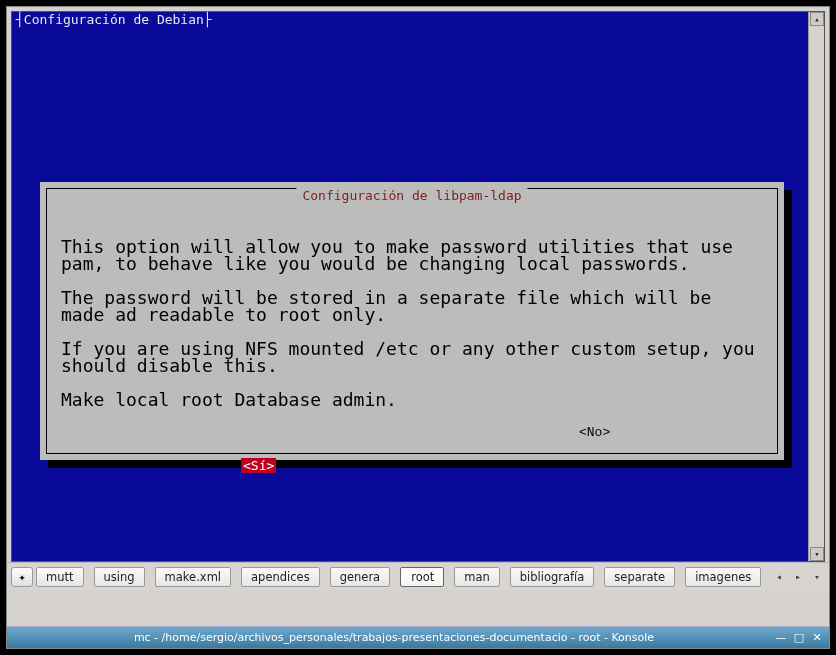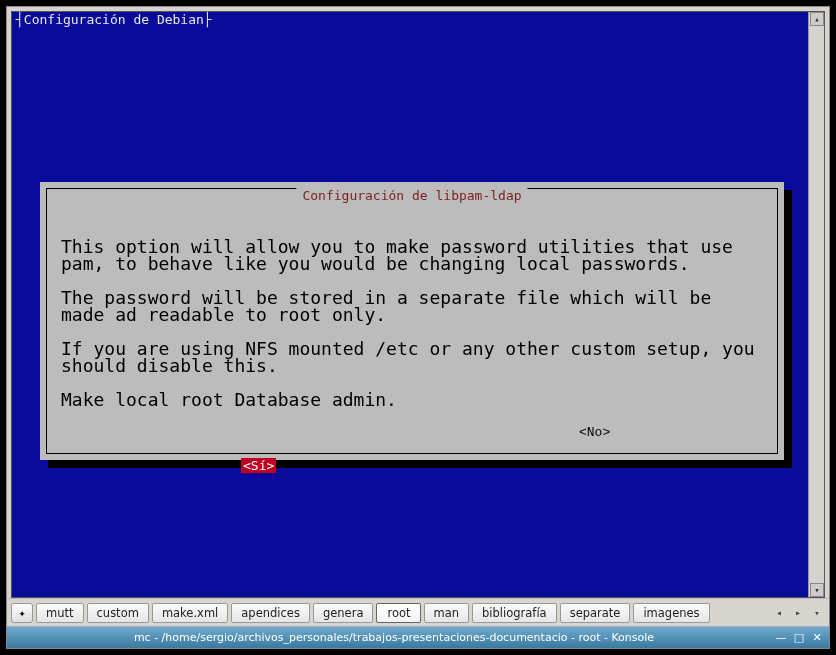--- a/index.html
+++ b/index.html
@@ -184,20 +184,21 @@
   .titlebar {
     height:22px;
     background:linear-gradient(#6fa9cc,#3a7aa0);
     display:flex;
     align-items:center;
     padding:0 6px;
     font-family:"DejaVu Sans", sans-serif;
     font-size:11px;
     color:#fff;
     border-top:1px solid #aac;
+    margin-top:36px;
   }
   .titlebar .title-text {
     flex:1;
     text-align:center;
   }
   .win-btns {
     display:flex;
     gap:6px;
     font-size:11px;
   }
@@ -238,23 +239,23 @@
     <div class="scrollbar">
       <div class="scroll-thumb-top">▴</div>
       <div class="scroll-thumb-bottom">▾</div>
     </div>
   </div>
 
   <div class="tabstrip">
     <div class="newtab-icon">
       <span>✦</span>
     </div>
-    <div id="tabs-container" style="display:flex;gap:3px;flex:1;overflow:hidden">
+    <div id="tabs-container" style="display:flex;gap:10px;flex:1;overflow:hidden">
         <div class="tab">mutt</div>
-        <div class="tab">custom</div>
+        <div class="tab">using</div>
         <div class="tab">make.xml</div>
         <div class="tab">apendices</div>
         <div class="tab">genera</div>
         <div class="tab active">root</div>
         <div class="tab">man</div>
         <div class="tab">bibliografía</div>
         <div class="tab">separate</div>
         <div class="tab">imagenes</div>
       </div>
     <div class="tab-arrow">◂</div>

